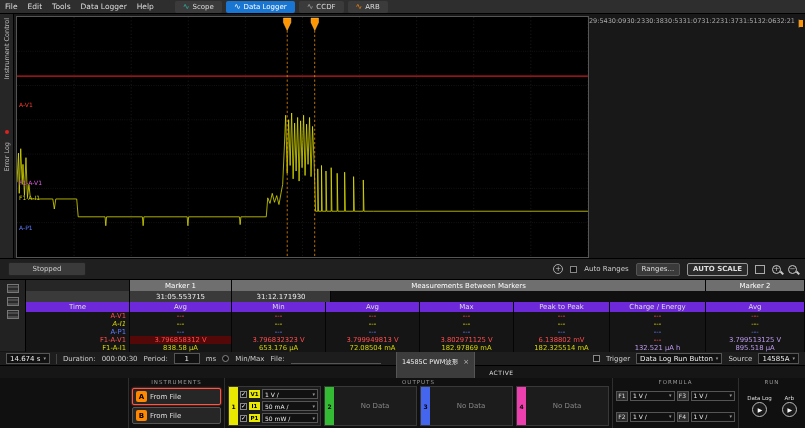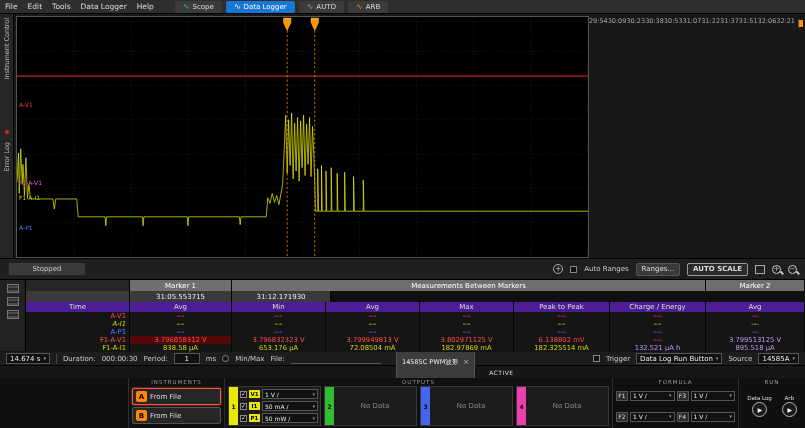--- a/index.html
+++ b/index.html
@@ -45,21 +45,21 @@
 
   
   .mtable{height:72px;position:relative;background:#101010;border-bottom:1px solid #000}
   .trow{display:flex}
   .tc{border-right:1px solid #050505;overflow:hidden;white-space:nowrap;display:flex;align-items:center;justify-content:center;font-size:7px}
   .c0{width:26px}.c1{width:104px}.c2{width:102px}.c3{width:94px}.c4{width:94px}.c5{width:94px}.c6{width:96px}.c7{width:96px}.c8{width:99px}.cmid{width:474px}
   .rowA{height:11px}.rowA .tc{background:#262626}
   .rowA .mk{background:#6f6f6f;color:#fff}
   .rowB{height:11px}.rowB .tc{background:#3a3a3a;color:#eee}
   .rowB .mid{background:#565656}
-  .rowC{height:10px}.rowC .tc{background:#4c1d95;color:#ddd}
+  .rowC{height:10px}.rowC .tc{background:#6d28d9;color:#ddd}
   .drow{height:8px}.drow .tc{background:#151515;font-size:6.8px}
   .namecell{justify-content:flex-end !important;padding-right:3px}
   .hl{background:rgba(170,0,0,.45) !important}
   .istrip{position:absolute;left:0;top:0;width:26px;height:100%;background:#222;border-right:1px solid #000;display:flex;flex-direction:column;align-items:center;gap:4px;padding-top:4px;z-index:3}
   .mini{width:12px;height:9px;border:1px solid #777;background:repeating-linear-gradient(0deg,#4a4a4a 0 2px,#2a2a2a 2px 4px)}
 
   
   .opts{height:14px;display:flex;align-items:center;gap:6px;padding:0 6px;font-size:7px;color:#ccc;background:#1d1d1d;border-bottom:1px solid #000;white-space:nowrap}
   .box{background:#111;border:1px solid #555;padding:0 3px;height:11px;display:flex;align-items:center;gap:3px;color:#eee;font-size:7px}
   .period-input{width:26px;height:11px;background:#111;border:1px solid #555;color:#eee;font-size:7px;text-align:center;font-family:"DejaVu Sans",sans-serif}
@@ -118,21 +118,21 @@
         <div class="ttab">
           <span class="ticon" style="color: rgb(43, 187, 168);">∿</span>
           <span>Scope</span>
         </div>
         <div class="ttab active">
           <span class="ticon" style="color: rgb(255, 255, 255);">∿</span>
           <span>Data Logger</span>
         </div>
         <div class="ttab">
           <span class="ticon" style="color: rgb(170, 170, 170);">∿</span>
-          <span>AUTO</span>
+          <span>CCDF</span>
         </div>
         <div class="ttab">
           <span class="ticon" style="color: rgb(255, 136, 0);">∿</span>
           <span>ARB</span>
         </div>
       </div>
   </div>
 
   <div class="chart-region">
     <div class="rail">

